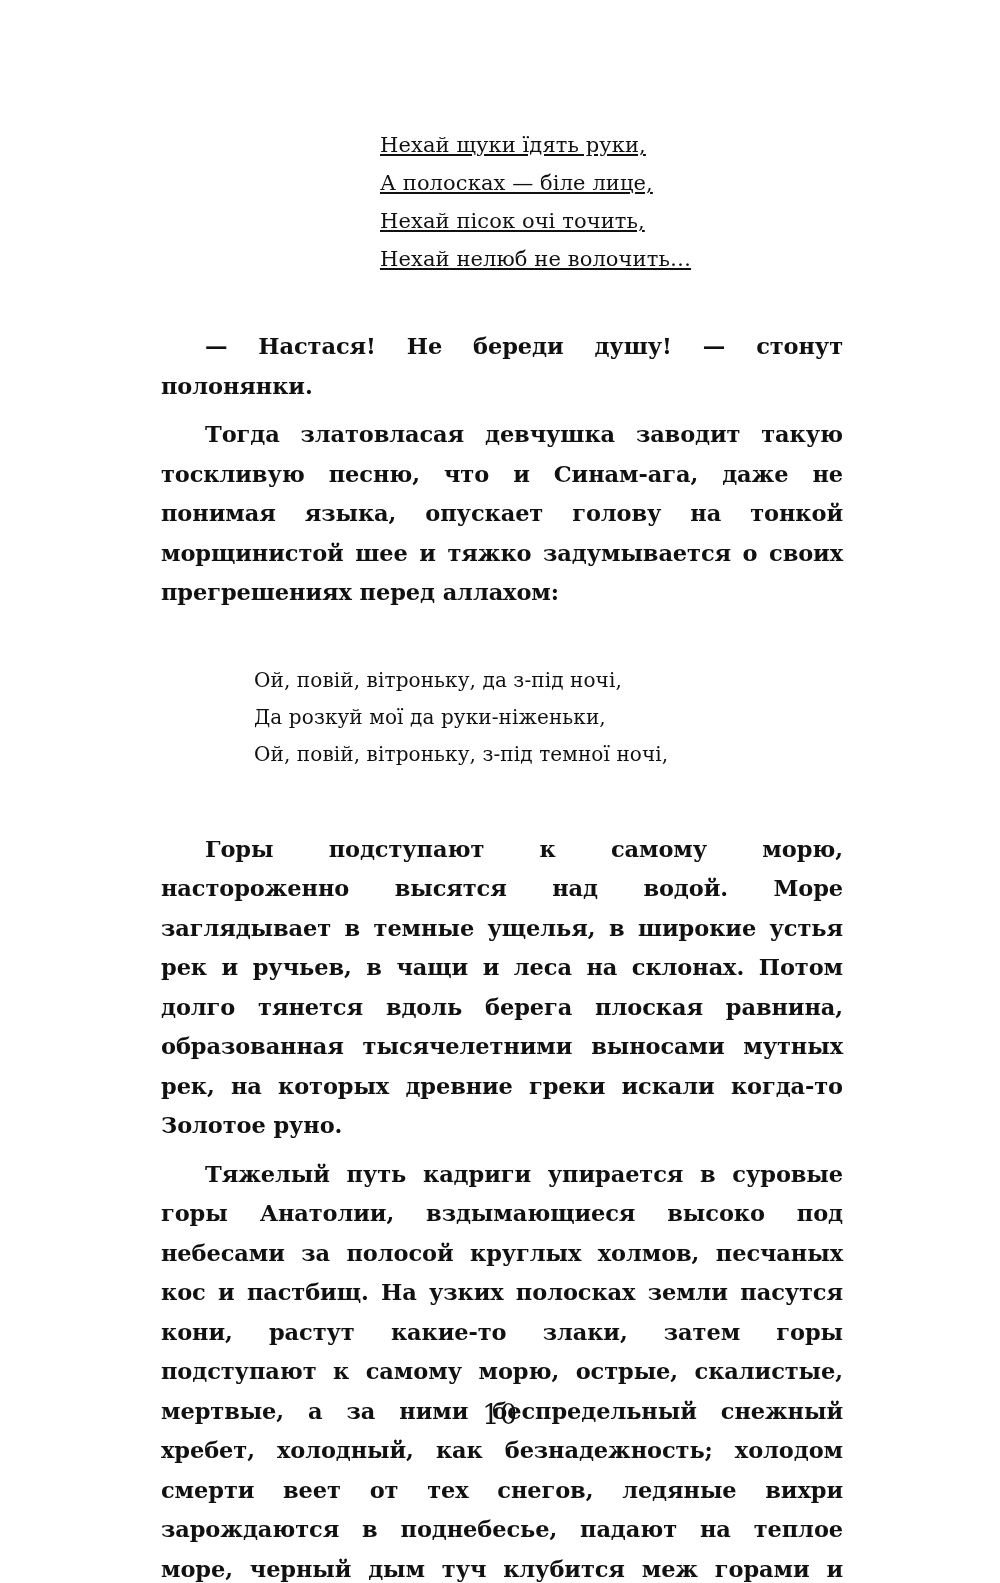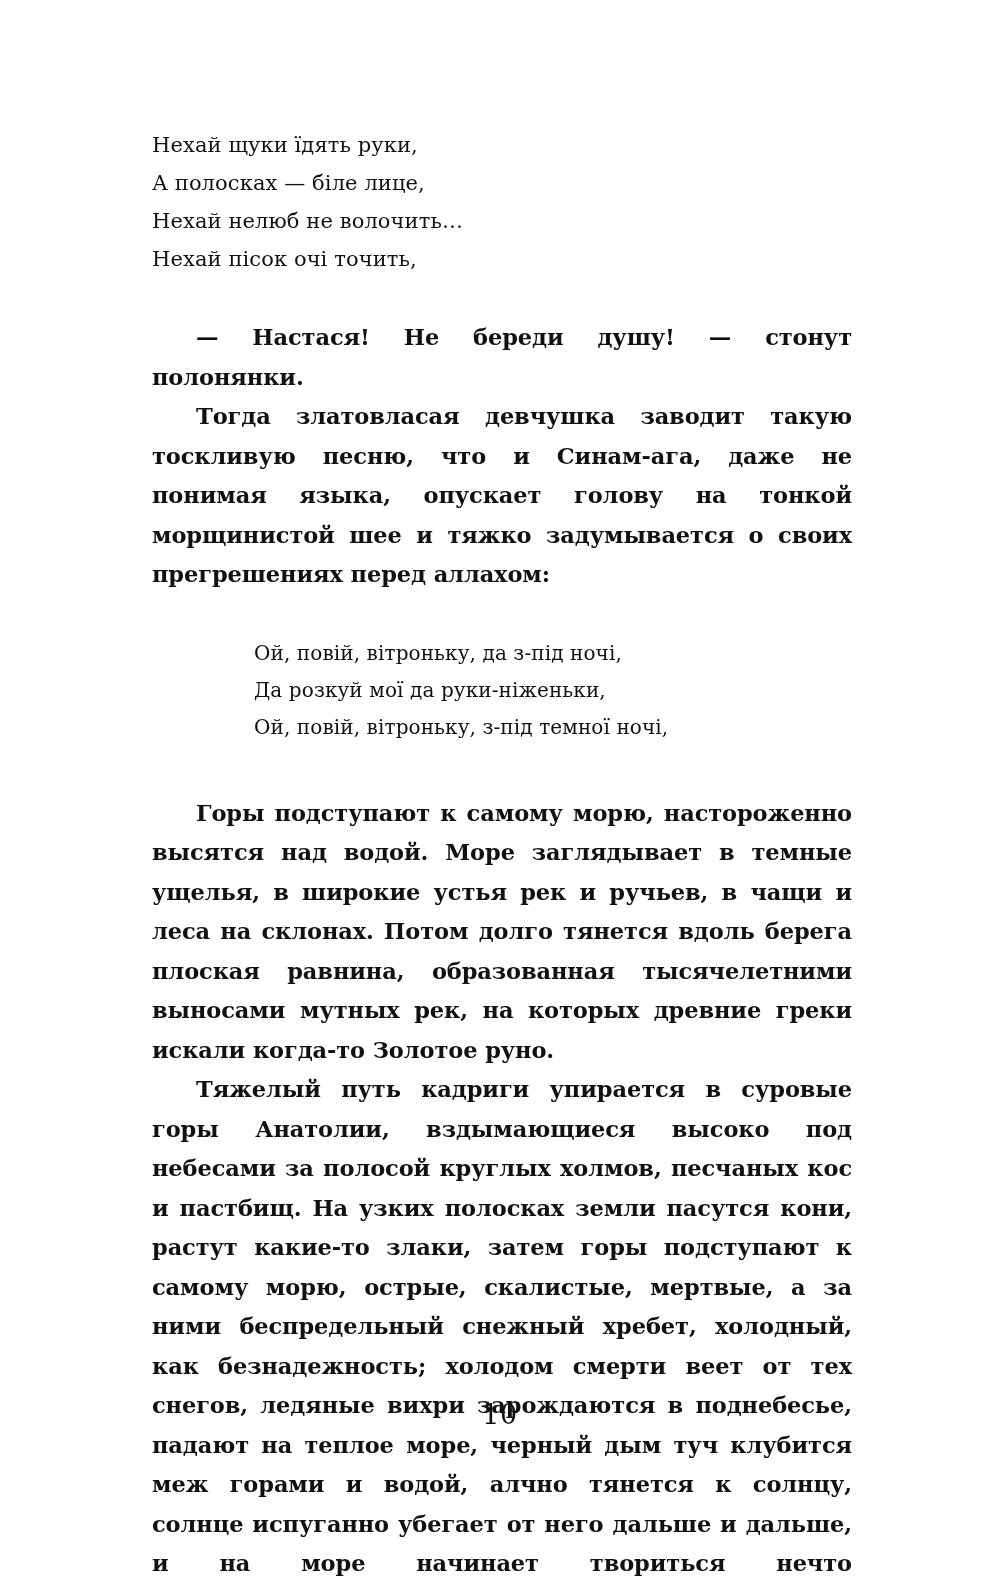--- a/index.html
+++ b/index.html
@@ -31,20 +31,22 @@
   }
 
   
   .verse {
     font-family: "DejaVu Serif", "Liberation Serif", serif;
     font-size: 21px;
     line-height: 38px;
     letter-spacing: 0.1px;
   }
   .verse-1 {
+    margin-left: 228px;
+    text-decoration: underline;
   }
   .verse-2 {
     margin-left: 102px;
     font-size: 20px;
     line-height: 37px;
   }
   .verse-line {
     white-space: pre;
   }
 
@@ -52,21 +54,21 @@
   .prose {
     font-family: "DejaVu Serif", "Liberation Serif", serif;
     font-size: 22.5px;
     line-height: 39.5px;
     text-align: justify;
     text-justify: inter-word;
     font-weight: 600;
     letter-spacing: -0.1px;
   }
   .prose p {
-    margin: 0;
+    margin: 9px;
   }
   .indent {
     text-indent: 44px;
   }
   .gap-md { height: 40px; }
   .gap-lg { height: 48px; }
 
   .dialog-line {
     font-weight: 600;
   }
@@ -87,22 +89,22 @@
 </head>
 <body>
 
 <div class="page">
 
   <div class="text-column">
 
     <div class="verse verse-1">
       <div class="verse-line">Нехай щуки їдять руки,</div>
       <div class="verse-line">А полосках — біле лице,</div>
+      <div class="verse-line">Нехай пісок очі точить,</div>
       <div class="verse-line">Нехай нелюб не волочить…</div>
-      <div class="verse-line">Нехай пісок очі точить,</div>
     </div>
 
     <div class="gap-md"></div>
 
     <div class="prose">
       <p class="indent dialog-line">— Настася! Не береди душу! — стонут полонянки.</p>
       <p class="indent">Тогда златовласая девчушка заводит такую тоскливую песню, что и Синам-ага, даже не понимая языка, опускает голову на тонкой морщинистой шее и тяжко задумывается о своих прегрешениях перед аллахом:</p>
     </div>
 
     <div class="gap-md"></div>

